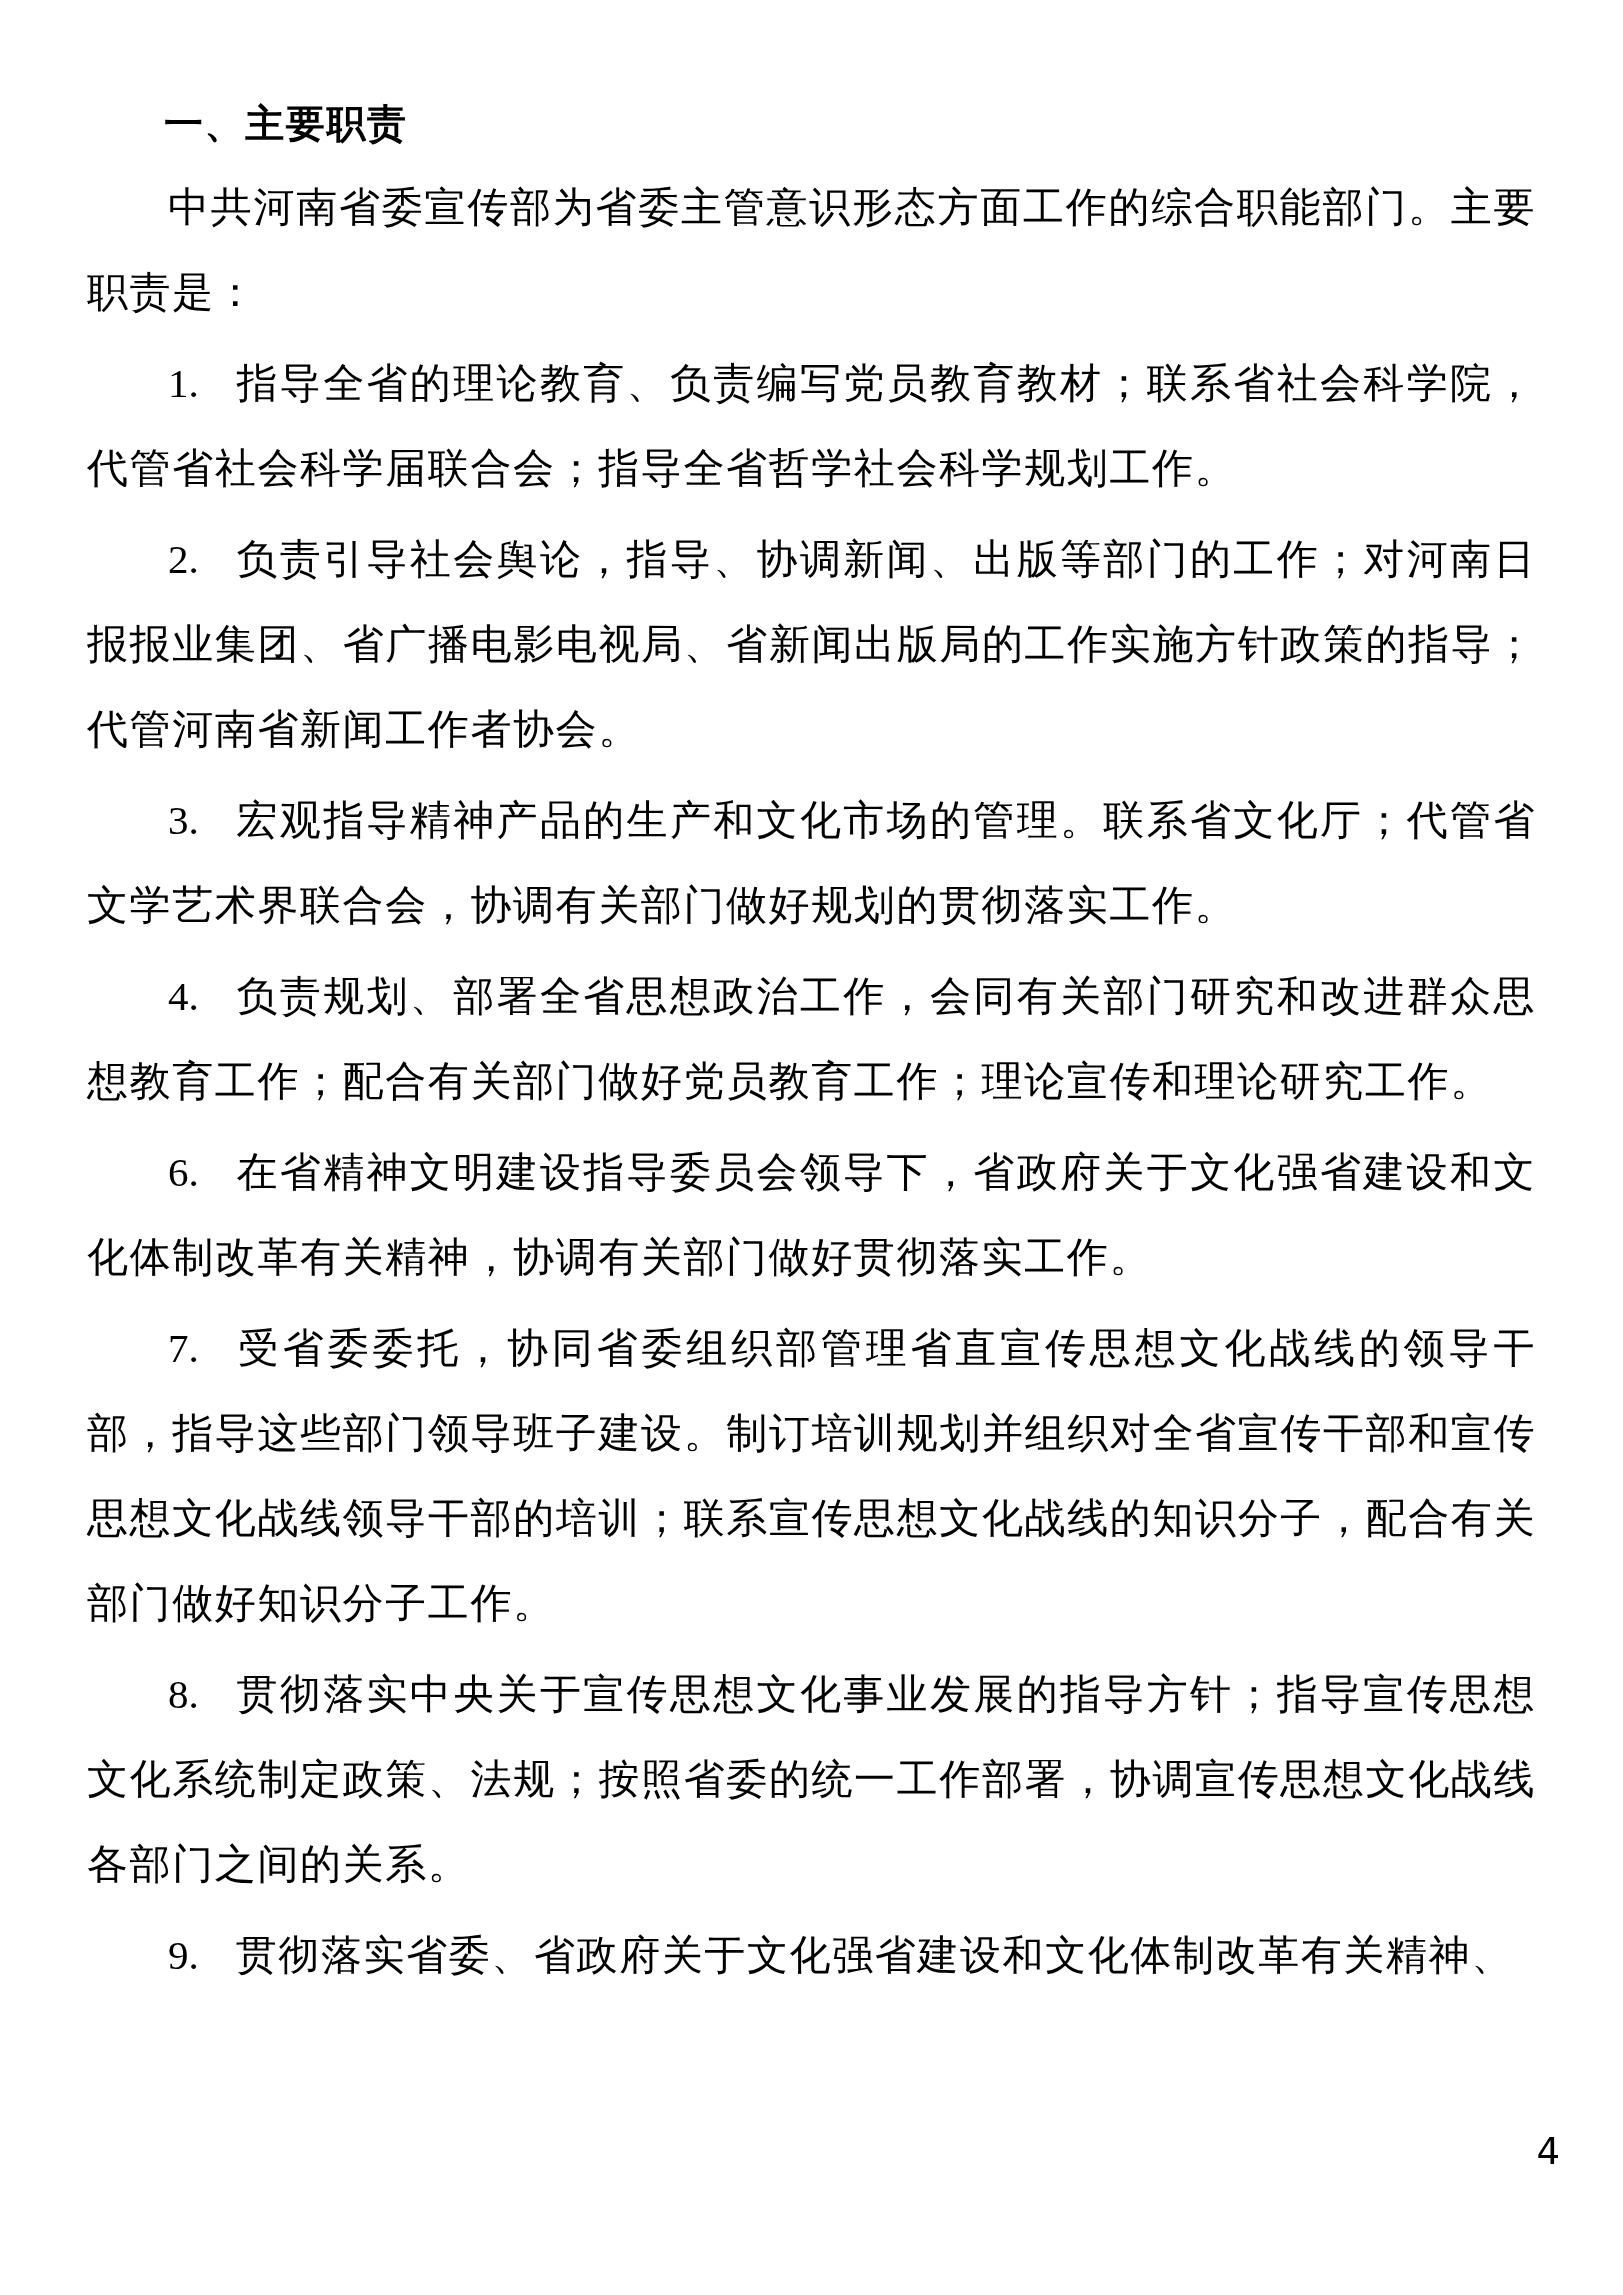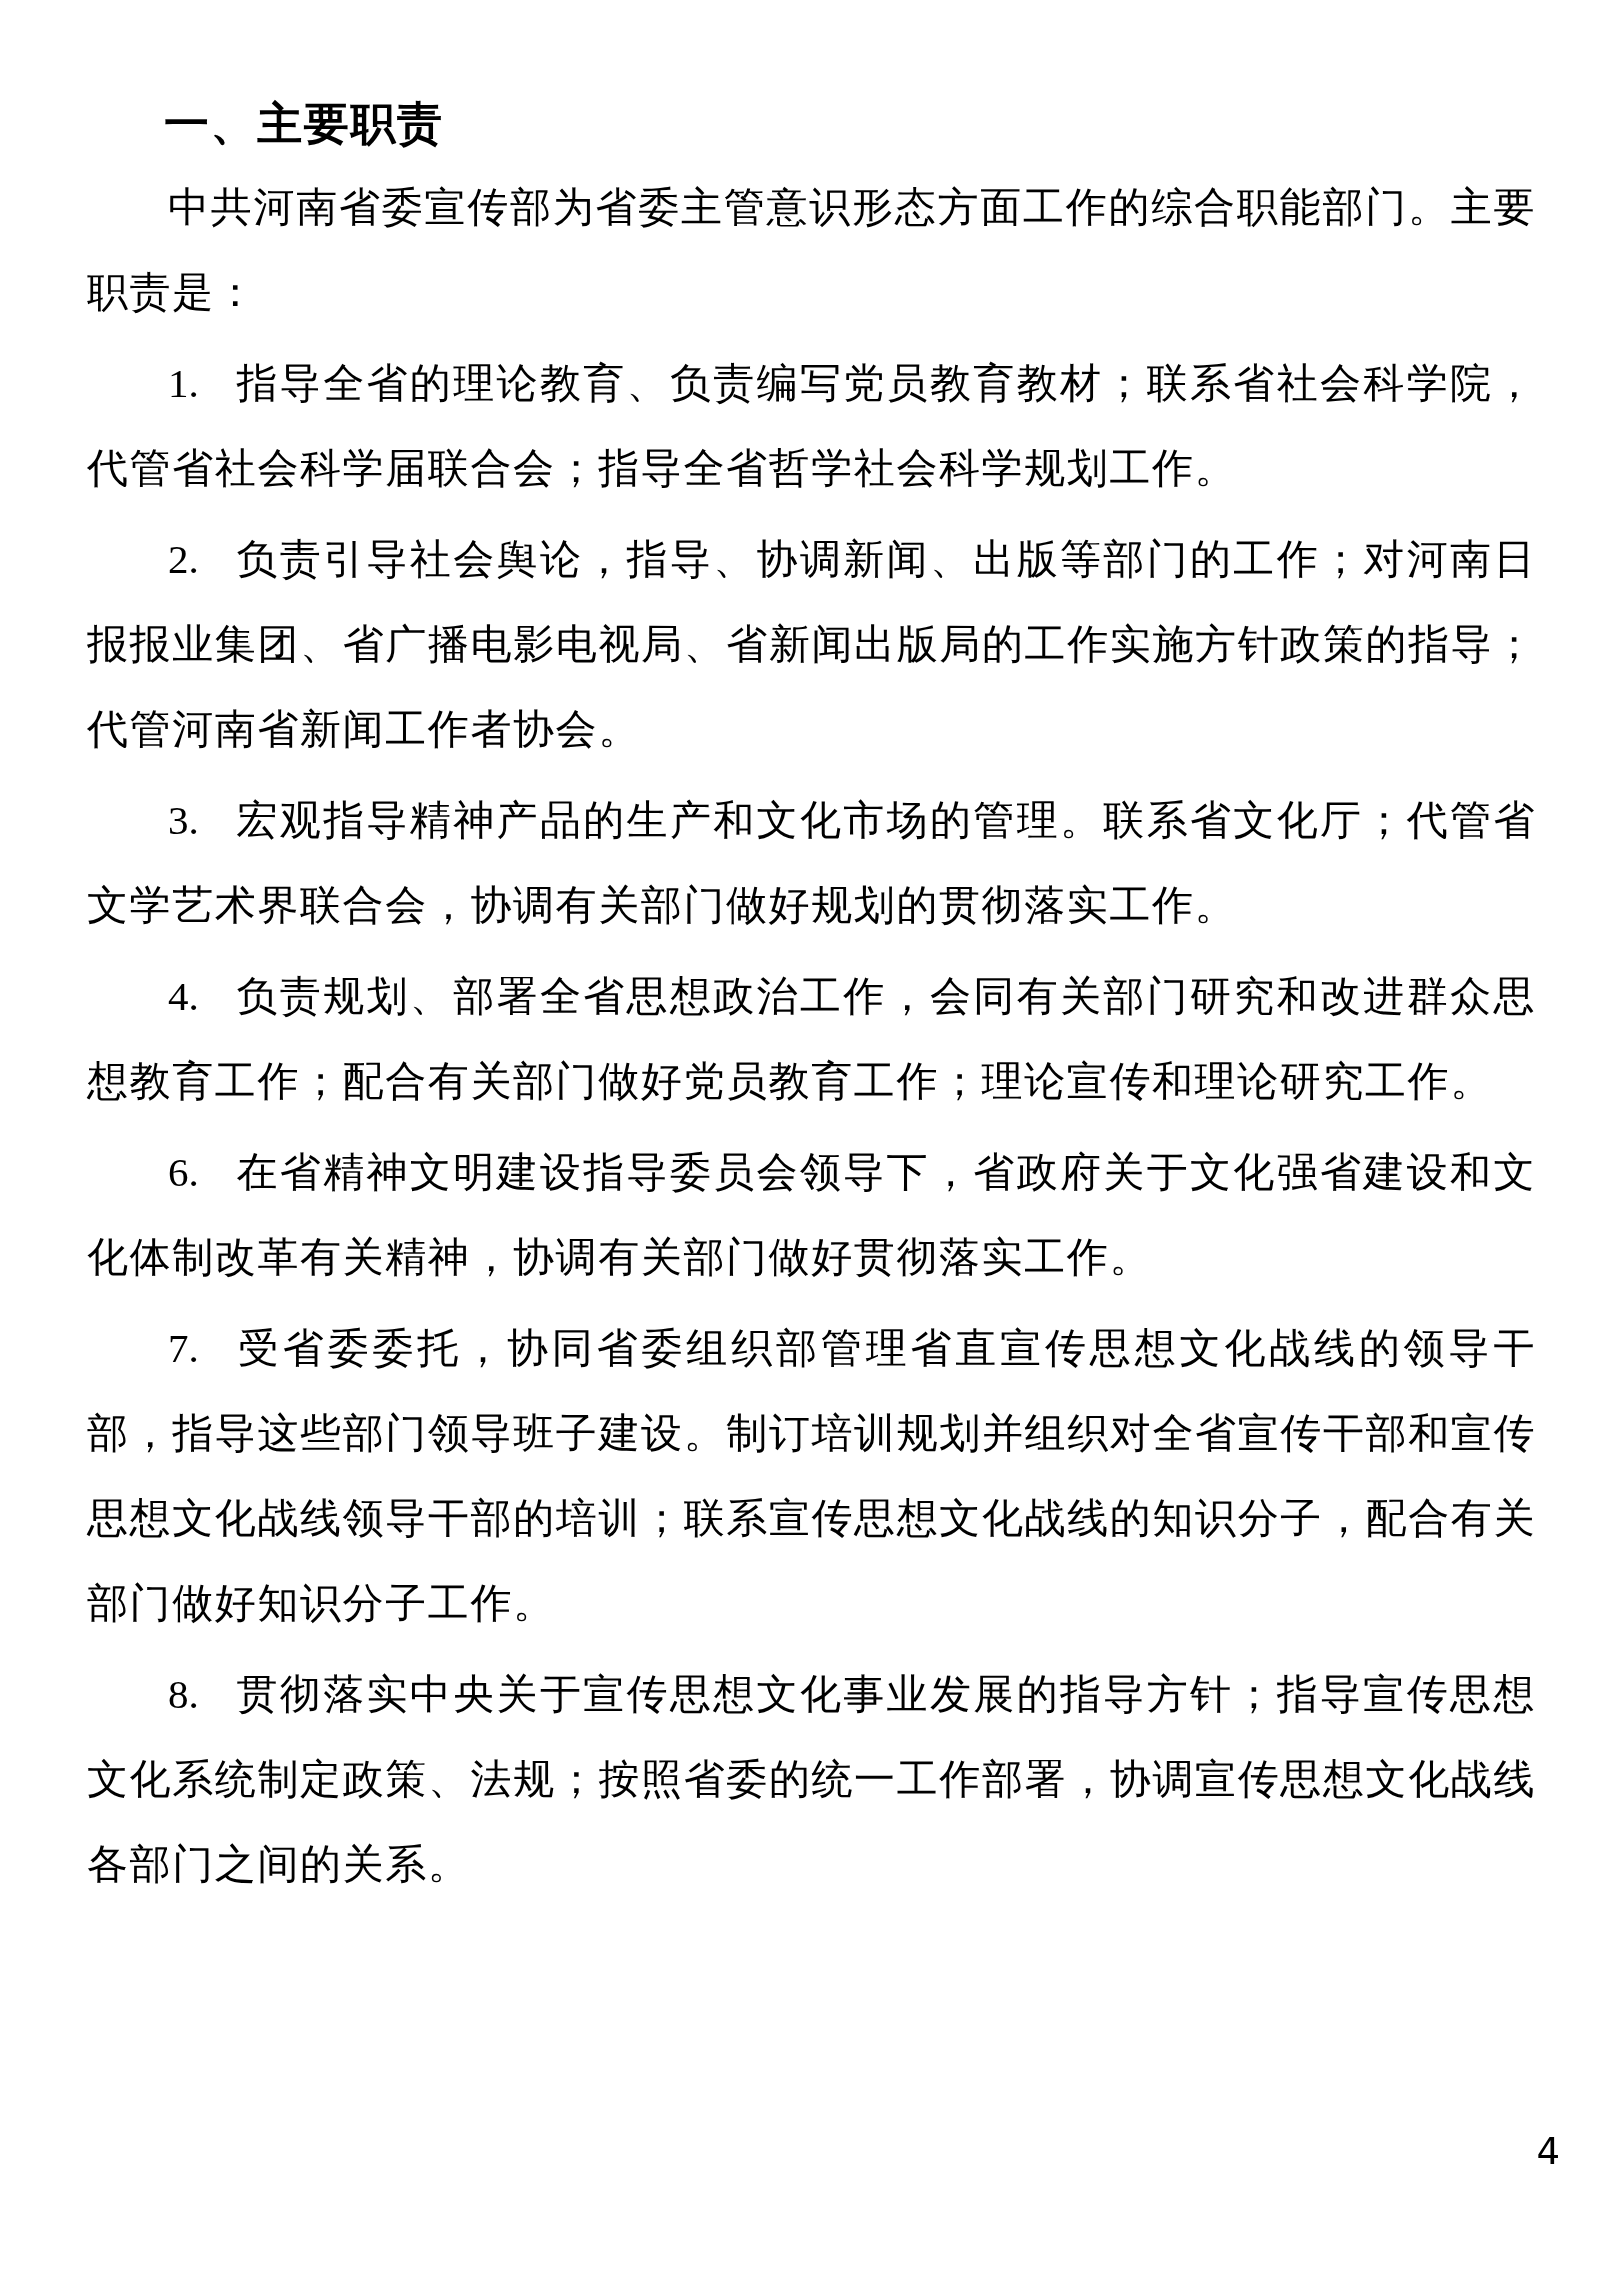--- a/index.html
+++ b/index.html
@@ -18,21 +18,21 @@
   }
   .content {
     position: absolute;
     left: 81px;
     top: 99px;
     width: 1461px;
   }
   .heading {
     font-family: Liberation Sans, sans-serif;
     font-weight: bold;
-    font-size: 45px;
+    font-size: 39px;
     line-height: 50px;
     margin: 0 0 16px 0;
     text-indent: 83px;
     letter-spacing: 1.6px;
   }
   .para {
     font-size: 41px;
     line-height: 85px;
     margin: 6px;
     text-align: justify;
@@ -70,18 +70,19 @@
 
     <p class="para"><span class="item-num">4.</span><span>负责规划、部署全省思想政治工作，会同有关部门研究和改进群众思想教育工作；配合有关部门做好党员教育工作；理论宣传和理论研究工作。</span></p>
 
 
     <p class="para"><span class="item-num">6.</span><span>在省精神文明建设指导委员会领导下，省政府关于文化强省建设和文化体制改革有关精神，协调有关部门做好贯彻落实工作。</span></p>
 
     <p class="para"><span class="item-num">7.</span><span>受省委委托，协同省委组织部管理省直宣传思想文化战线的领导干部，指导这些部门领导班子建设。制订培训规划并组织对全省宣传干部和宣传思想文化战线领导干部的培训；联系宣传思想文化战线的知识分子，配合有关部门做好知识分子工作。</span></p>
 
     <p class="para"><span class="item-num">8.</span><span>贯彻落实中央关于宣传思想文化事业发展的指导方针；指导宣传思想文化系统制定政策、法规；按照省委的统一工作部署，协调宣传思想文化战线各部门之间的关系。</span></p>
 
+    <p class="para"><span class="item-num">9.</span><span>贯彻落实省委、省政府关于文化强省建设和文化体制改革有关精神、</span></p>
 
   </div>
 
   <div class="page-number">4</div>
 </div>
 
 
 </body></html>

